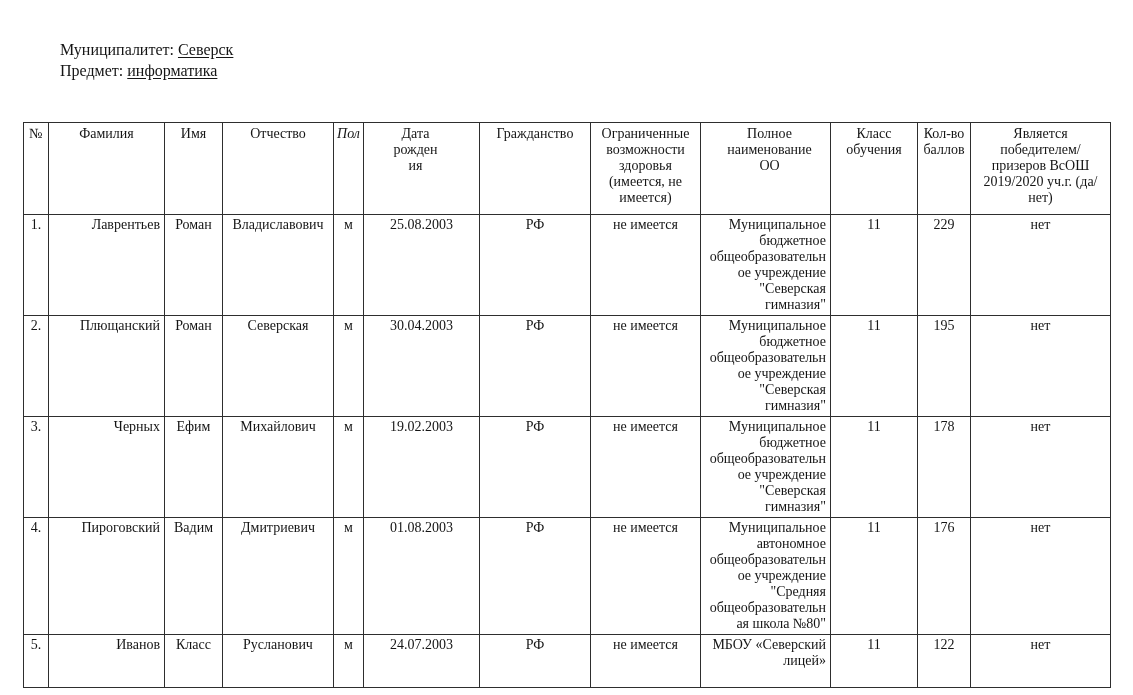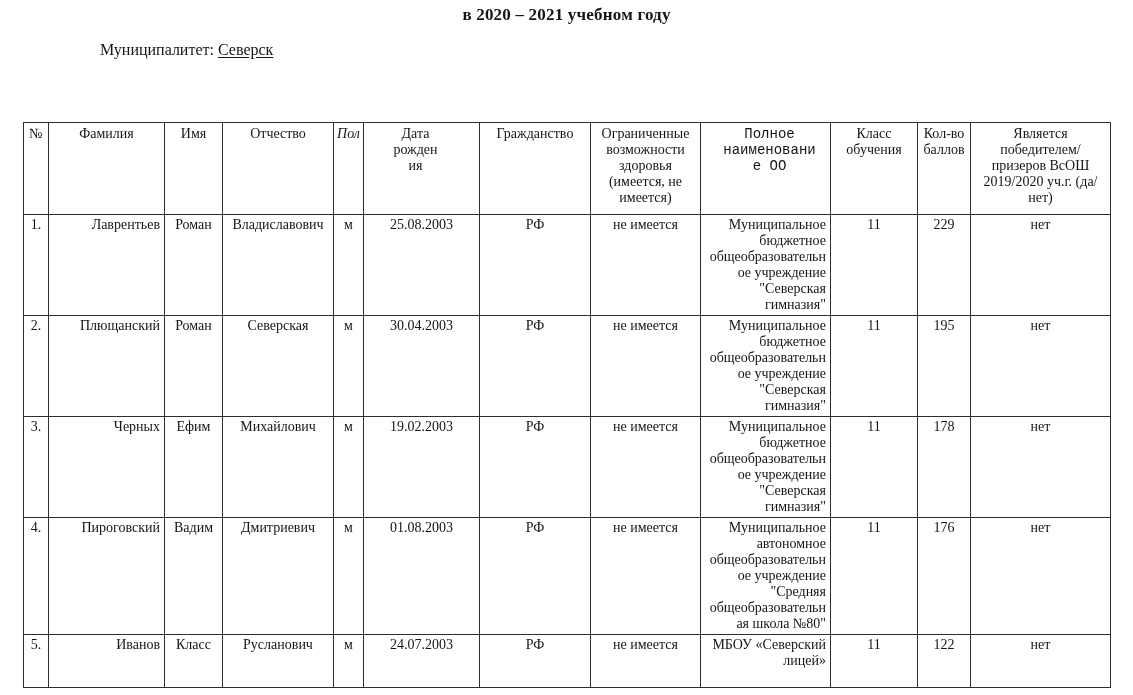--- a/index.html
+++ b/index.html
@@ -5,62 +5,65 @@
   html,body{margin:0;padding:0;background:#fff;}
   .page{
     position:relative;width:1133px;height:695px;background:#fff;
     font-family:"Liberation Serif","DejaVu Serif",serif;color:#151515;overflow:hidden;
   }
   .doc-title{
     position:absolute;top:5px;left:0;width:100%;
     text-align:center;font-size:17px;font-weight:bold;letter-spacing:.2px;
   }
   .meta{position:absolute;top:39px;left:60px;font-size:16px;line-height:21px;}
-  .meta-line{white-space:nowrap;margin-left:40px;}
+  .meta-line{white-space:nowrap;}
   .u{text-decoration:underline;text-underline-offset:2px;}
   .u-blank{
     display:inline-block;border-bottom:1px solid #151515;
     padding:0 15px 0 42px;line-height:18px;
   }
   table.roster{
     position:absolute;top:122px;left:23px;width:1087px;
     border-collapse:collapse;table-layout:fixed;
     font-size:14px;line-height:16px;
   }
   .roster th,.roster td{
     border:1px solid #2e2e2e;vertical-align:top;
     padding:2px 4px;font-weight:normal;overflow-wrap:break-word;text-align:center;
   }
   .roster th{padding-top:3px;}
   th.brk{word-break:break-all;padding-left:1px;padding-right:1px;font-style:italic;}
   th.padw{padding-left:26px;padding-right:38px;}
-  th.padw2{padding-left:20px;padding-right:12px;font-family:Liberation Mono, monospace;}
+  th.padw2{padding-left:20px;padding-right:12px;}
   td.ta-l{text-align:right;padding-left:6px;}
   tr.h-head{height:92px;}
   tr.h-r0{height:100px;}
   tr.h-r1{height:100px;}
   tr.h-r2{height:97px;}
   tr.h-r3{height:114px;}
   tr.h-r4{height:53px;}
   col.c-num{width:25px;}  col.c-sur{width:116px;} col.c-nam{width:58px;}
   col.c-pat{width:111px;} col.c-sex{width:30px;}  col.c-dob{width:116px;}
   col.c-cit{width:111px;} col.c-dis{width:110px;} col.c-sch{width:130px;}
   col.c-grd{width:87px;}  col.c-scr{width:53px;}  col.c-win{width:140px;}
 </style>
 </head>
 <body>
 
 <div class="page">
 
-  <div class="doc-title">в 2020 – 2021 учебном году</div>
 
   <div class="meta">
     <div class="meta-line">
       <span>Муниципалитет:</span>
       <span class="u">Северск</span>
+    </div>
+    <div class="meta-line">
+      <span>Предмет:</span>
+      <span class="u">информатика</span>
     </div>
   </div>
 
   <table class="roster">
     <colgroup>
       <col class="c-num">
         <col class="c-sur">
         <col class="c-nam">
         <col class="c-pat">
       <col class="c-sex">

